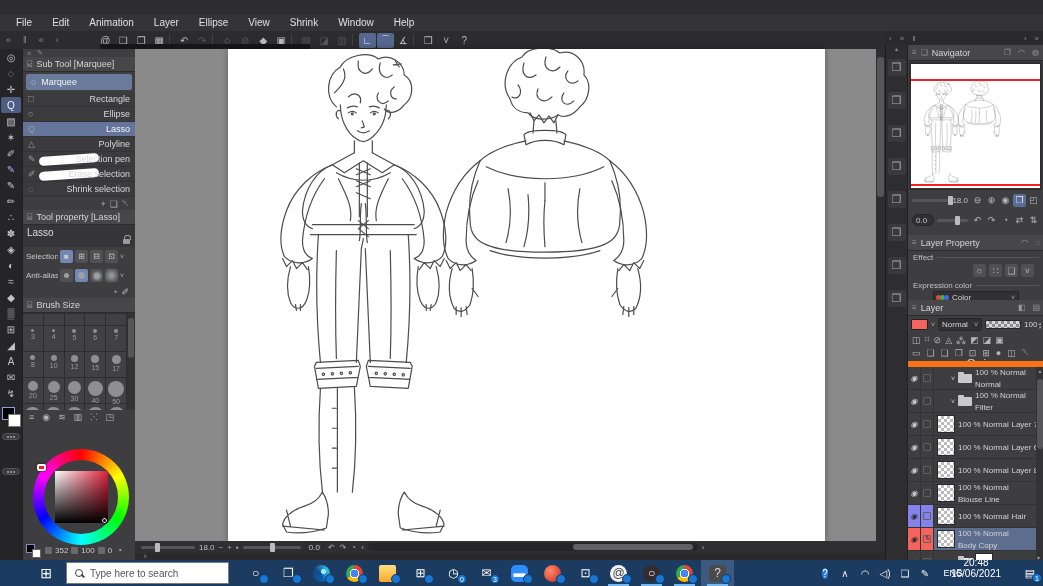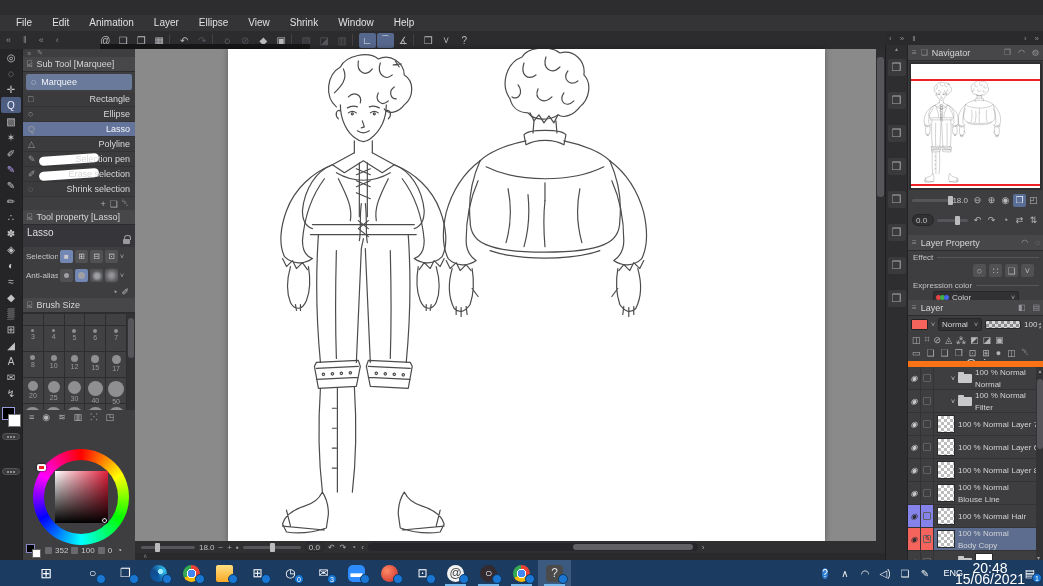--- a/index.html
+++ b/index.html
@@ -150,21 +150,21 @@
   #apps{display:flex;margin-left:10px}
   .app{position:relative;width:33px;height:26px;display:flex;align-items:center;justify-content:center}
   .app.active{background:#3c5a80}
   .app.run::after{content:"";position:absolute;left:6px;bottom:0;width:21px;height:2px;background:#76b9ed}
   .app-ic{width:17px;height:17px;display:flex;align-items:center;justify-content:center;font-size:12px}
   .badge{position:absolute;right:3px;bottom:2px;min-width:10px;height:10px;border-radius:5px;background:#1976d2;color:#fff;font-size:7px;line-height:10px;text-align:center;border:1px solid #0d3a66}
   #tray{position:absolute;right:108px;top:0;height:26px;display:flex;align-items:center}
   .tray-ic{position:relative;width:20px;height:26px;display:flex;align-items:center;justify-content:center;color:#eee;font-size:10px}
   .tray-ic .tic{display:flex;align-items:center;justify-content:center}
   #lang{position:absolute;right:80px;top:0;height:26px;display:flex;align-items:center;color:#fff;font-size:9px}
-  #clockblock{position:absolute;right:26px;top:0;height:27px;width:54px;display:flex;flex-direction:column;align-items:center;justify-content:center;color:#fff;font-size:14px;line-height:11px}
+  #clockblock{position:absolute;right:40px;top:0;height:16px;width:54px;display:flex;flex-direction:column;align-items:center;justify-content:center;color:#fff;font-size:10px;line-height:11px}
   #notif{position:absolute;right:0;top:0;width:26px;height:26px;display:flex;align-items:center;justify-content:center;color:#fff;font-size:11px}
   #notif .badge{right:1px;bottom:3px}
   svg.art{stroke:#4c4c4c;fill:none;stroke-width:1.2;stroke-linecap:round;stroke-linejoin:round}
 </style>
 </head>
 <body>
 
 <div id="app">
 
   <svg width="0" height="0" style="position:absolute">
@@ -957,20 +957,24 @@
           <span style="position:absolute;bottom:0;left:1px">▾</span>
         </div>
       </div>
     </div>
   </div>
 
   <div id="taskbar" class="abs">
     <div id="startbtn">
         <span>⊞</span>
       </div>
+    <div id="searchbox">
+      <span class="mag"></span>
+      <span style="color:#555">Type here to search</span>
+    </div>
     <div id="apps">
 
         <div class="app">
           <span class="app-ic" style="color: rgb(255, 255, 255);">○</span>
           <span class="badge"></span>
         </div>
 
         <div class="app">
           <span class="app-ic" style="color: rgb(255, 255, 255);">❐</span>
           <span class="badge"></span>

